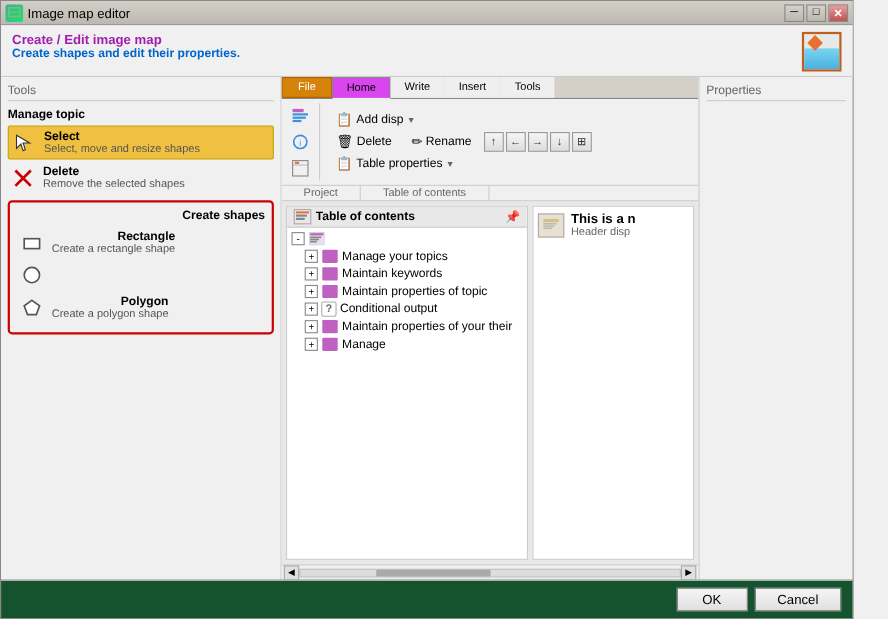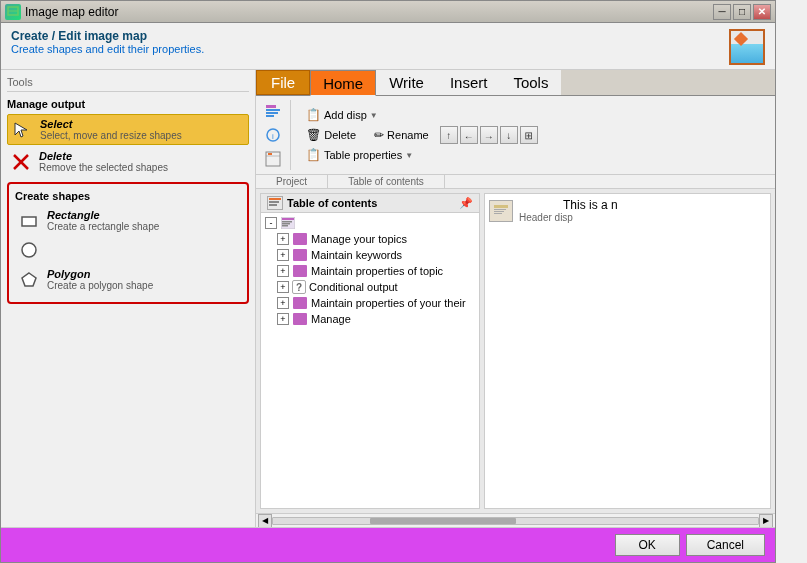--- a/index.html
+++ b/index.html
@@ -79,26 +79,27 @@
 
     .header-area {
       background: #f0f0f0;
       padding: 6px 10px 4px 10px;
       border-bottom: 1px solid #ccc;
     }
 
     .header-title {
       font-weight: bold;
       font-size: 12px;
-      color: #0c4a6e;
+      color: #a21caf;
     }
 
     .header-subtitle {
       font-size: 11px;
       color: #0066cc;
+      font-weight: bold;
     }
 
     .header-row {
       display: flex;
       justify-content: space-between;
       align-items: flex-start;
     }
 
     .main-area {
       display: flex;
@@ -155,33 +156,33 @@
       display: flex;
       align-items: center;
       justify-content: center;
       flex-shrink: 0;
     }
 
     .tool-info .tool-name {
       font-weight: bold;
       font-size: 11px;
       color: #000;
-      font-style: italic;
     }
 
     .tool-info .tool-desc {
       font-size: 10px;
       color: #555;
     }
 
     .create-shapes-section {
       border: 2px solid #cc0000;
       border-radius: 4px;
       padding: 6px;
       margin-top: 4px;
+      text-align: right;
     }
 
     
     .center-panel {
       flex: 1;
       background: #e8e8e8;
       display: flex;
       flex-direction: column;
       overflow: hidden;
     }
@@ -192,28 +193,28 @@
     }
 
     .ribbon-tabs {
       display: flex;
       background: #d4d0c8;
       border-bottom: 1px solid #888;
     }
 
     .ribbon-tab {
       padding: 3px 12px;
-      font-size: 15px;
+      font-size: 10px;
       cursor: pointer;
       border: 1px solid transparent;
       color: #000;
     }
 
     .ribbon-tab.active {
-      background: #f97316;
+      background: #d946ef;
       border: 1px solid #888;
       border-bottom: 1px solid #f0f0f0;
       margin-bottom: -1px;
       color: #000;
     }
 
     .ribbon-tab.file-tab {
       background: #d4820a;
       color: white;
       border: 1px solid #b06000;
@@ -373,23 +374,22 @@
     }
 
     .preview-header {
       display: flex;
       align-items: center;
       gap: 6px;
       margin-bottom: 4px;
     }
 
     .preview-title {
-      font-weight: normal;
+      font-weight: bold;
       font-size: 12px;
-      margin-left: 44px;
     }
 
     .preview-desc {
       font-size: 10px;
       color: #666;
     }
 
     .scrollbar-area {
       height: 14px;
       background: #f0f0f0;
@@ -434,21 +434,21 @@
     .properties-panel {
       width: 140px;
       background: #f0f0f0;
       border-left: 1px solid #ccc;
       padding: 6px;
       flex-shrink: 0;
     }
 
     
     .bottom-bar {
-      background: #d946ef;
+      background: #14532d;
       border-top: 1px solid #ccc;
       padding: 6px 10px;
       display: flex;
       justify-content: flex-end;
       gap: 6px;
     }
 
     .dialog-btn {
       padding: 3px 20px;
       background: linear-gradient(to bottom, #f5f5f5, #e0e0e0);
@@ -573,21 +573,21 @@
       </div>
       <div class="header-img-placeholder"></div>
     </div>
   </div>
 
   <div class="main-area">
 
     <div class="tools-panel">
       <div class="panel-title">Tools</div>
 
-      <div class="section-header">Manage output</div>
+      <div class="section-header">Manage topic</div>
 
       <div class="tool-item selected-tool">
         <div class="tool-icon">
           <svg width="18" height="18" viewBox="0 0 18 18">
             <polygon points="2,2 2,14 6,10 8,16 10,15 8,9 14,9" fill="white" stroke="#333" stroke-width="1"></polygon>
           </svg>
         </div>
         <div class="tool-info">
           <div class="tool-name">Select</div>
           <div class="tool-desc">Select, move and resize shapes</div>
@@ -822,20 +822,23 @@
 
       <div class="scrollbar-area">
         <div class="scroll-arrow">◀</div>
         <div class="scrollbar-track">
           <div class="scrollbar-thumb"></div>
         </div>
         <div class="scroll-arrow">▶</div>
       </div>
     </div>
 
+    <div class="properties-panel">
+      <div class="panel-title">Properties</div>
+    </div>
 
   </div>
 
   <div class="bottom-bar">
     <button class="dialog-btn">OK</button>
     <button class="dialog-btn">Cancel</button>
   </div>
 </div>
 
 </body></html>

